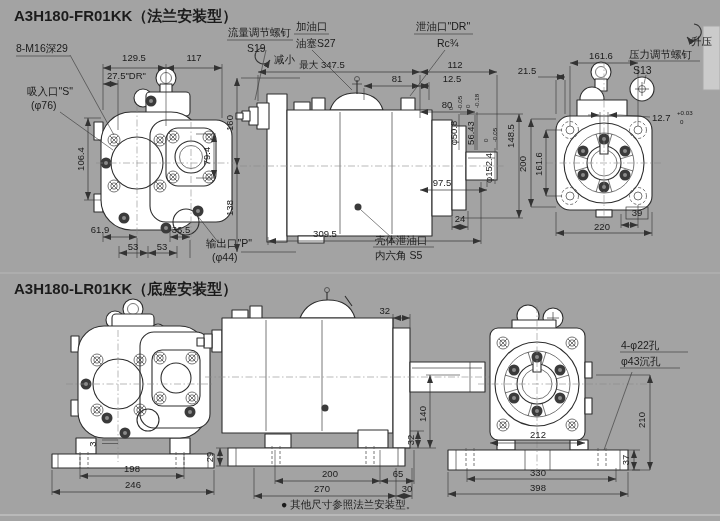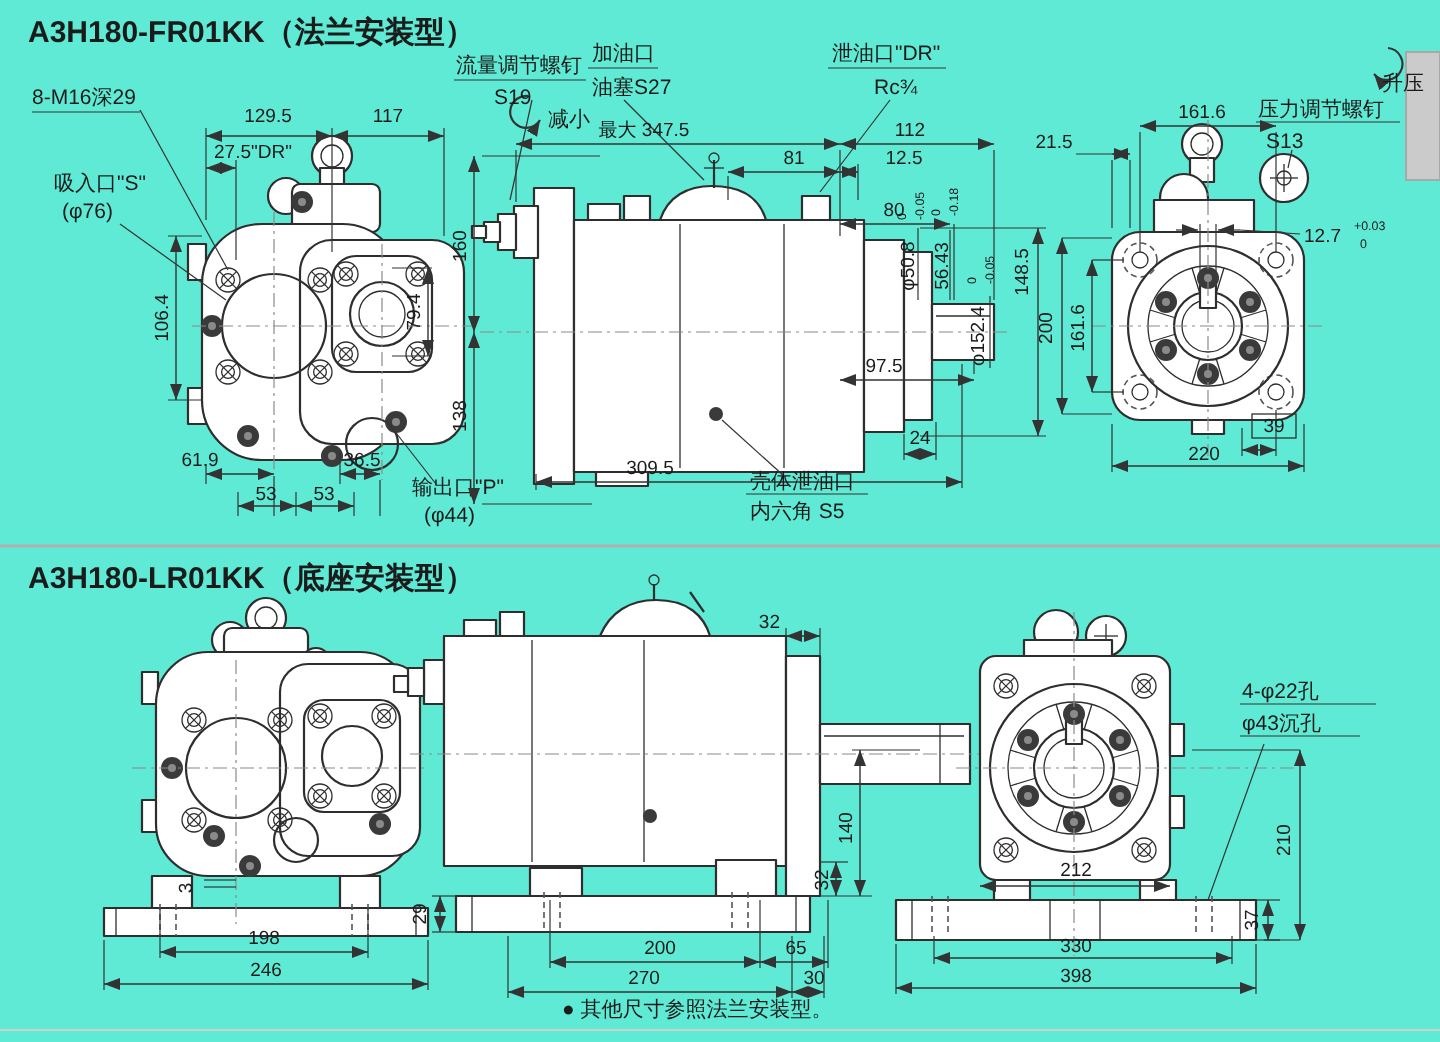--- a/index.html
+++ b/index.html
@@ -1,16 +1,16 @@
 <!DOCTYPE html>
 <html><head>
 <meta charset="utf-8">
 <style>
   html,body{margin:0;padding:0;background:#fff;}
-  #canvas{position:relative;width:720px;height:521px;background:#5eead4;overflow:hidden;
+  #canvas{position:relative;width:720px;height:521px;background:#a3a3a3;overflow:hidden;
           font-family:"Liberation Sans","DejaVu Sans",sans-serif;}
   svg text{font-family:"Liberation Sans","DejaVu Sans",sans-serif;fill:#1b1b1b;}
   .title{font-size:15px;font-weight:bold;}
   .dt{font-size:9.5px;}
   .lt{font-size:10.5px;}
   .tt{font-size:6.2px;}
   .mid{text-anchor:middle;}
   .end{text-anchor:end;}
   .ol{fill:none;stroke:#2e2e2e;stroke-width:1.1;stroke-linejoin:round;}
   .olw{fill:#ffffff;stroke:#2e2e2e;stroke-width:1.1;stroke-linejoin:round;}

